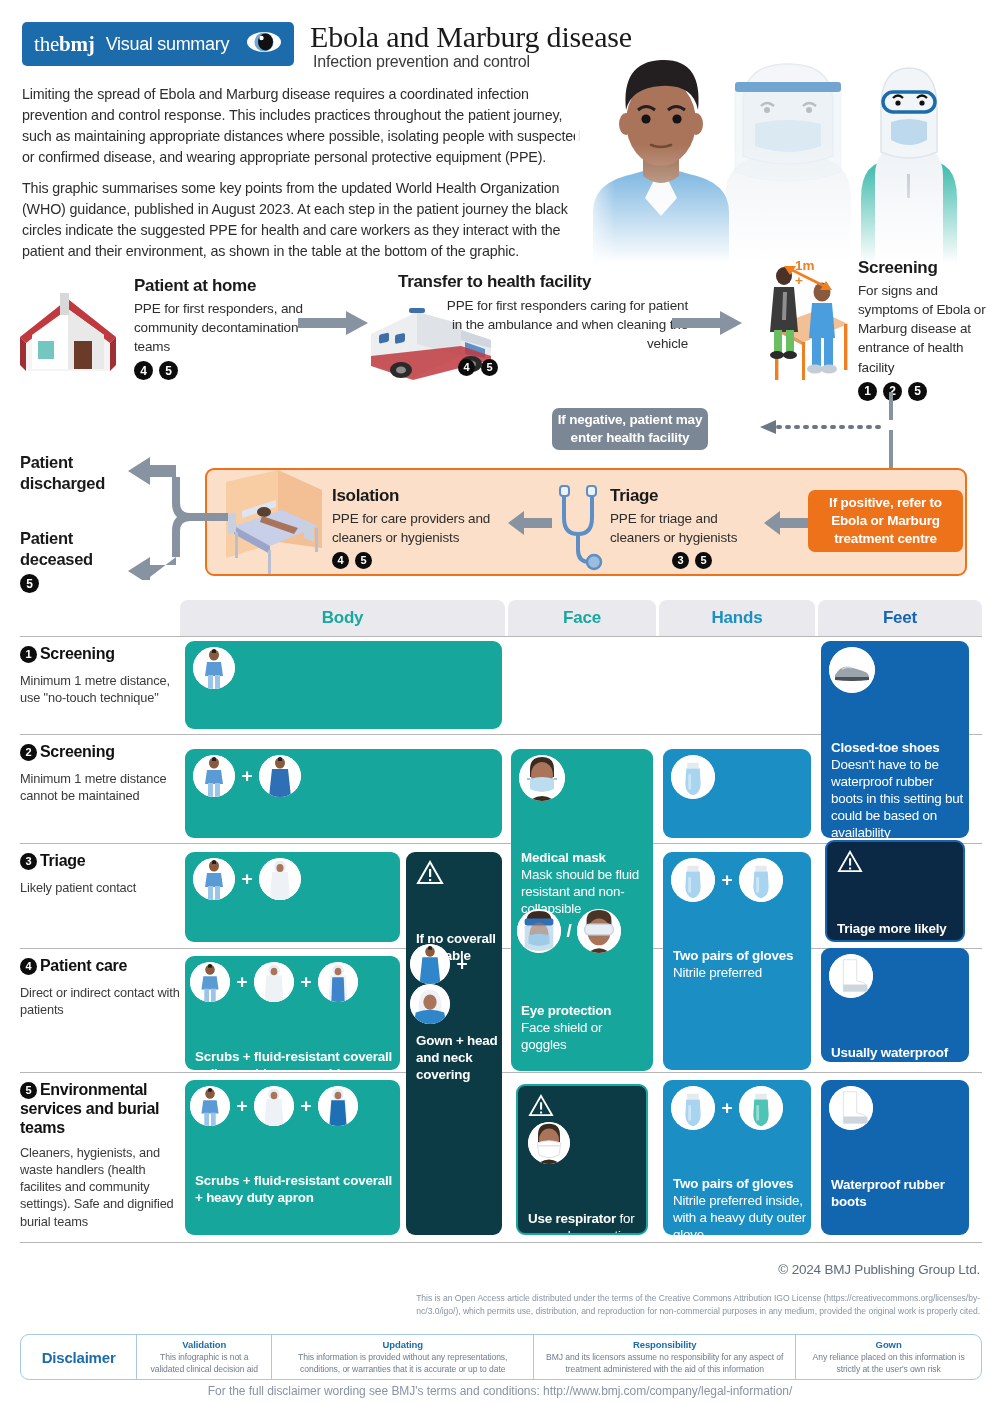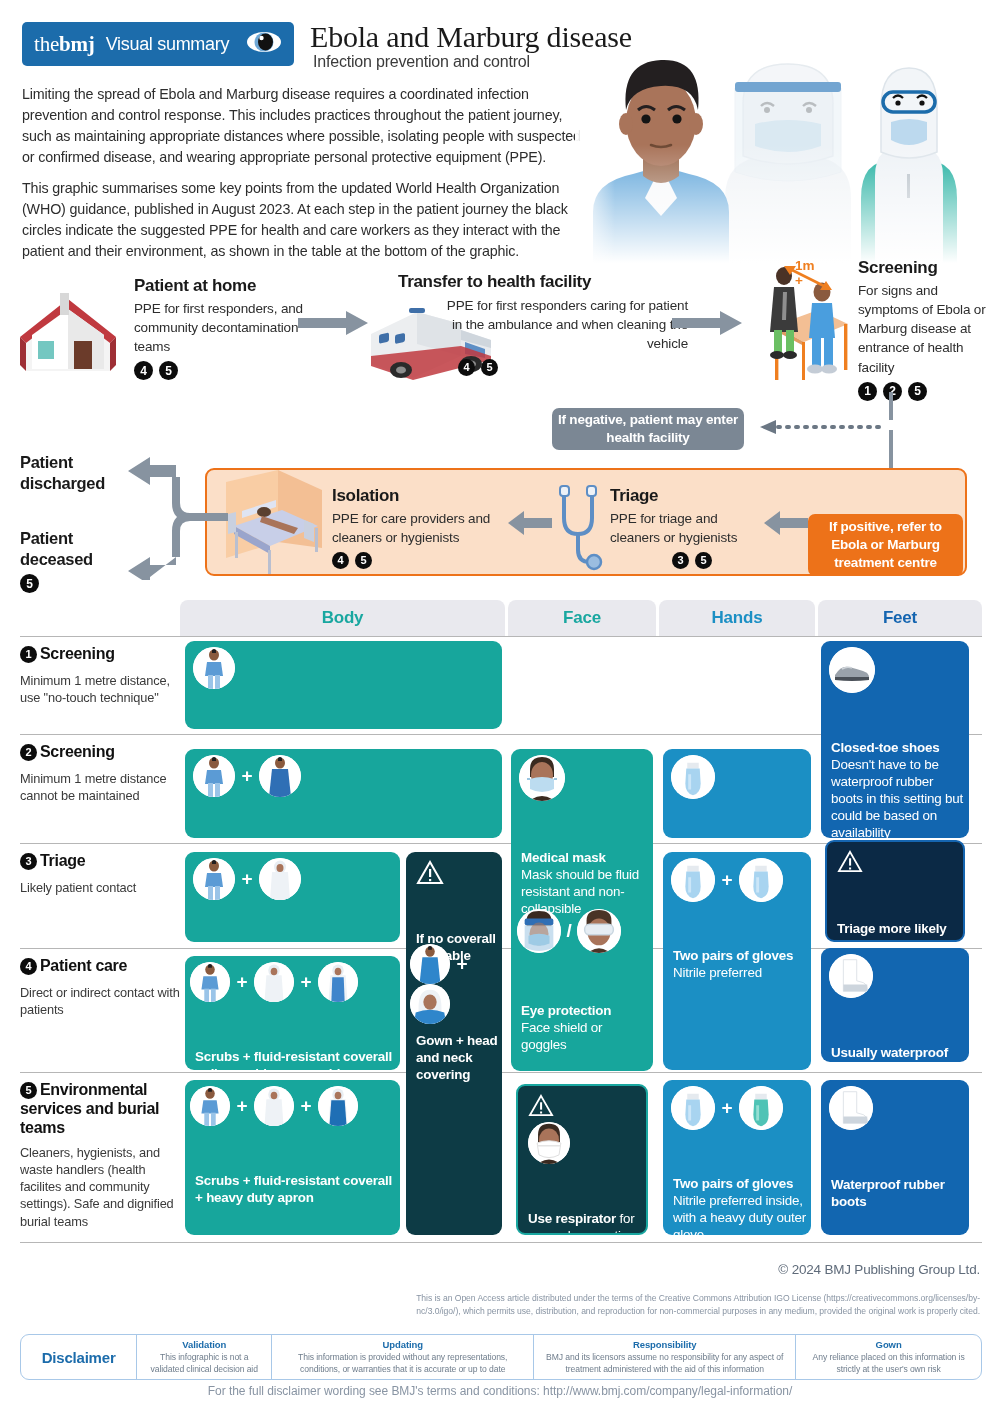--- a/index.html
+++ b/index.html
@@ -59,21 +59,21 @@
   .gray-box {
     position: absolute; background: #7b8794; border-radius: 7px;
     color: #fff; font-weight: bold; font-size: 13.5px; text-align: center;
     display: flex; align-items: center; justify-content: center; line-height: 1.35;
     letter-spacing: -0.2px;
   }
   .orange-box {
     position: absolute; background: #ed7219; border-radius: 7px;
     color: #fff; font-weight: bold; font-size: 13.5px; text-align: center;
     display: flex; align-items: center; justify-content: center; line-height: 1.35;
-    letter-spacing: -0.2px; padding: 0 6px; margin-top: 24px;
+    letter-spacing: -0.2px; padding: 0 6px;
   }
   .facility-panel {
     position: absolute; left: 205px; top: 468px; width: 762px; height: 108px;
     background: #fbdfc8; border: 2px solid #ed7219; border-radius: 9px;
   }
 
   
   .table-wrap { position: absolute; left: 20px; top: 600px; width: 962px; }
   .thead { position: relative; height: 36px; }
   .thcell {
@@ -324,21 +324,21 @@
 
   <div style="position:absolute; left:889px; top:392px; width:4px; height:28px; background:#8793a0;"></div>
   <div style="position:absolute; left:889px; top:430px; width:4px; height:62px; background:#8793a0;"></div>
   <div style="position:absolute; left:750px; top:420px; width:140px; height:14px;">
     <svg width="140" height="14" viewBox="0 0 140 14">
       <line x1="28" y1="7" x2="136" y2="7" stroke="#6b7784" stroke-width="4" stroke-dasharray="2 7" stroke-linecap="round"></line>
       <path d="M26 0 L26 14 L10 7 Z" fill="#6b7784"></path>
     </svg>
   </div>
 
-  <div class="gray-box" style="left:552px; top:408px; width:192px; height:42px;">If negative, patient may enter health facility</div>
+  <div class="gray-box" style="left:552px; top:408px; width:156px; height:42px;">If negative, patient may enter health facility</div>
 
   <div class="facility-panel"></div>
 
   <div class="orange-box" style="left:808px; top:490px; width:155px; height:62px;">If positive, refer to Ebola or Marburg treatment centre</div>
 
   <div class="jrow" style="left:552px; top:484px; width:58px; height:90px;">
     <svg width="58" height="90" viewBox="0 0 58 90">
       <path d="M12 6 L12 34 Q12 50 26 50 Q40 50 40 34 L40 6" fill="none" stroke="#5d8ec5" stroke-width="4"></path>
       <rect x="8" y="2" width="9" height="10" rx="3" fill="#eef2f7" stroke="#5d8ec5" stroke-width="2"></rect>
       <rect x="35" y="2" width="9" height="10" rx="3" fill="#eef2f7" stroke="#5d8ec5" stroke-width="2"></rect>

